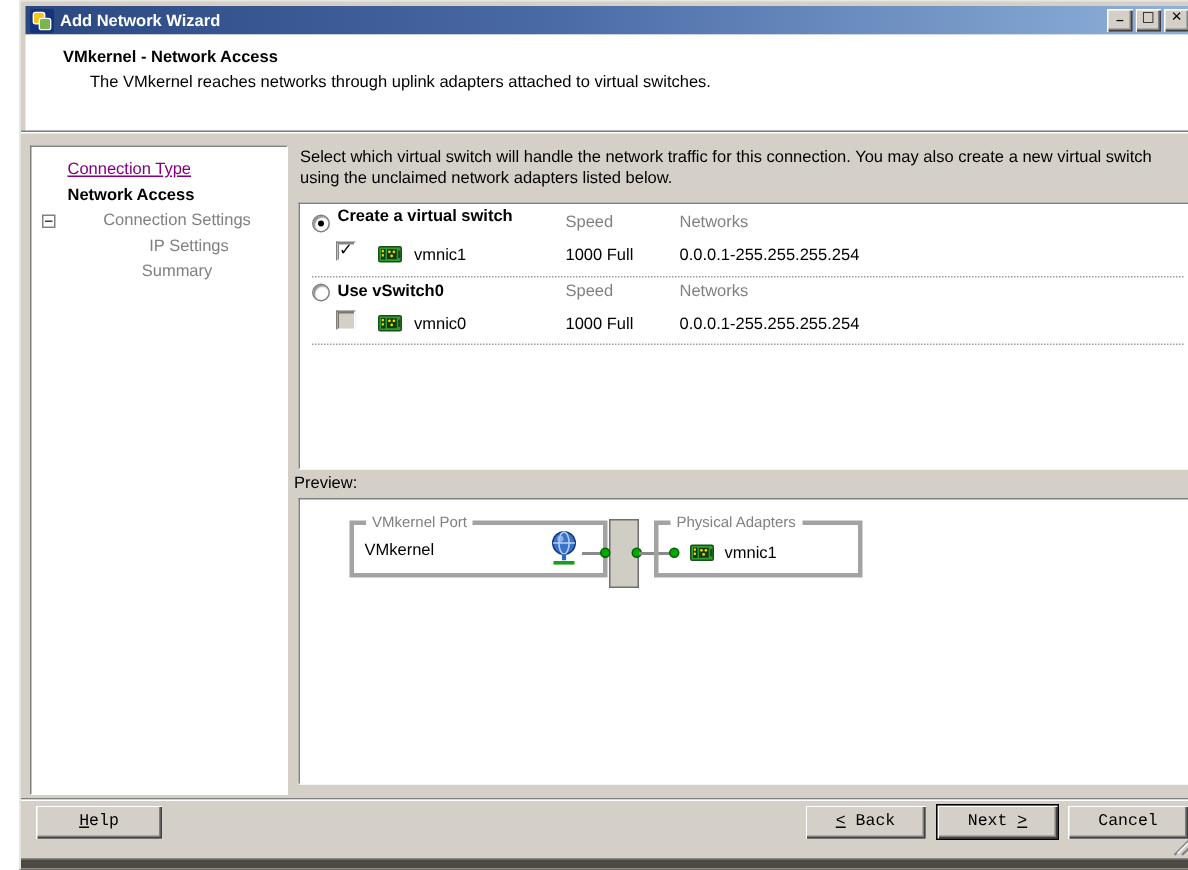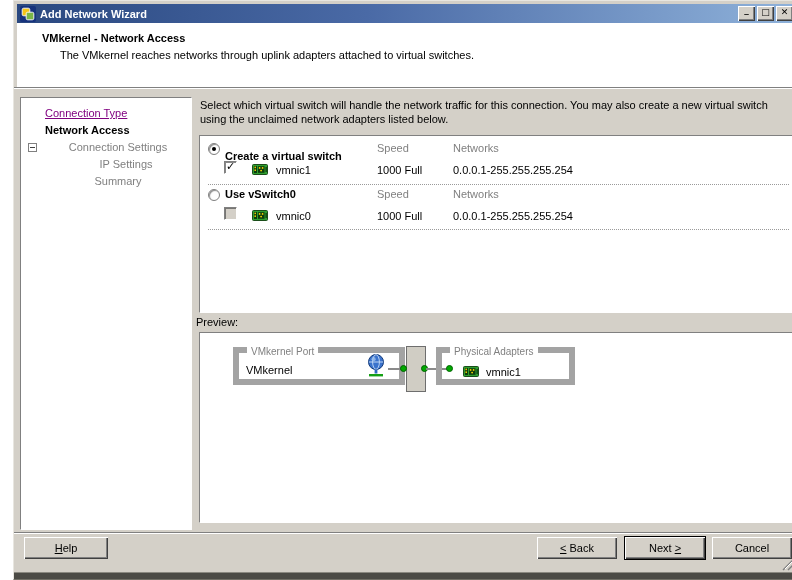--- a/index.html
+++ b/index.html
@@ -61,36 +61,36 @@
   .checkbox.on { background:#fff; }
   .checkbox.on::after { content:"✓"; position:absolute; left:1px; top:-2px; font-size:11px;
                         font-weight:bold; color:#000; font-family:"DejaVu Sans", sans-serif; }
 
   .nic-icon { display:inline-block; width:17px; height:13px; vertical-align:middle; }
 
   
   .preview-label { position:absolute; left:182px; top:315px; }
   .preview-box { position:absolute; left:185px; top:331px; width:599px; height:191px; background:#fff;
                  border:1px solid; border-color:#808080 #fff #fff #808080; }
-  .pv-group { position:absolute; border:6px solid #a3a3a3; }
+  .pv-group { position:absolute; border:3px solid #a3a3a3; }
   .pv-group .pv-title { position:absolute; left:8px; top:-7px; background:#fff; padding:0 4px;
                         color:#808080; font-size:10px; white-space:nowrap; }
   .pv-name { position:absolute; left:7px; top:11px; }
   .pv-bar { position:absolute; left:206px; top:13px; width:20px; height:46px; background:#d0cdc4;
             border:1px solid #6e6e6e; }
   .pv-line { position:absolute; height:2px; background:#8a8a8a; }
   .pv-dot { position:absolute; width:7px; height:7px; border-radius:50%; background:#00a800;
             border:1px solid #006400; }
 
   
   .footer-divider { position:absolute; left:0; top:531px; width:792px; height:2px;
                     border-top:1px solid #808080; border-bottom:1px solid #fff; }
   .btn { position:absolute; top:536px; height:22px; background:#d4d0c8; text-align:center;
          line-height:22px; cursor:pointer;
-         box-shadow: inset 1px 1px 0 #fff, inset -1px -1px 0 #404040, inset -2px -2px 0 #808080; }
+         box-shadow: inset 1px 1px 0 #fff, inset -1px -1px 0 #404040, inset -2px -2px 0 #808080; font-family: Liberation Mono, monospace; }
   .btn.default { outline:1px solid #000; outline-offset:0; }
   .btn u { text-decoration:underline; }
 
   .grip { position:absolute; right:5px; top:556px; width:14px; height:14px; }
   .bottom-strip { position:absolute; left:0; bottom:0; width:792px; height:7px; background:#4b4a45;
                   border-top:1px solid #8a8880; }
 </style>
 </head>
 <body>
 
@@ -125,21 +125,21 @@
     </div>
     <div class="side-item side-dim side-indent">IP Settings</div>
     <div class="side-item side-dim">Summary</div>
   </div>
 
   <div class="instructions">Select which virtual switch will handle the network traffic for this connection. You may also create a new virtual switch using the unclaimed network adapters listed below.</div>
 
   <div class="options-box">
 
     <span class="radio on" style="left:8px; top:7px;"></span>
-    <span class="opt-abs grp-label" style="left:25px; top:14px;">Create a virtual switch</span>
+    <span class="opt-abs grp-label" style="left:25px; top:2px;">Create a virtual switch</span>
     <span class="opt-abs colhdr" style="left:177px; top:6px;">Speed</span>
     <span class="opt-abs colhdr" style="left:253px; top:6px;">Networks</span>
 
     <span class="checkbox on" style="left:24px; top:25px;"></span>
     <svg class="nic-icon" style="position:absolute; left:52px; top:27px;" viewBox="0 0 17 13">
       <rect x="0.5" y="1.5" width="15" height="10" rx="1" fill="#2f9e2f" stroke="#1a4d1a"></rect>
       <rect x="2" y="3" width="3" height="7" fill="#0c3d0c"></rect>
       <rect x="2.5" y="3.6" width="1.4" height="1.6" fill="#ffd800"></rect>
       <rect x="2.5" y="6.4" width="1.4" height="1.6" fill="#ffd800"></rect>
       <rect x="6" y="3.2" width="6.5" height="6.6" fill="#0c3d0c"></rect>

